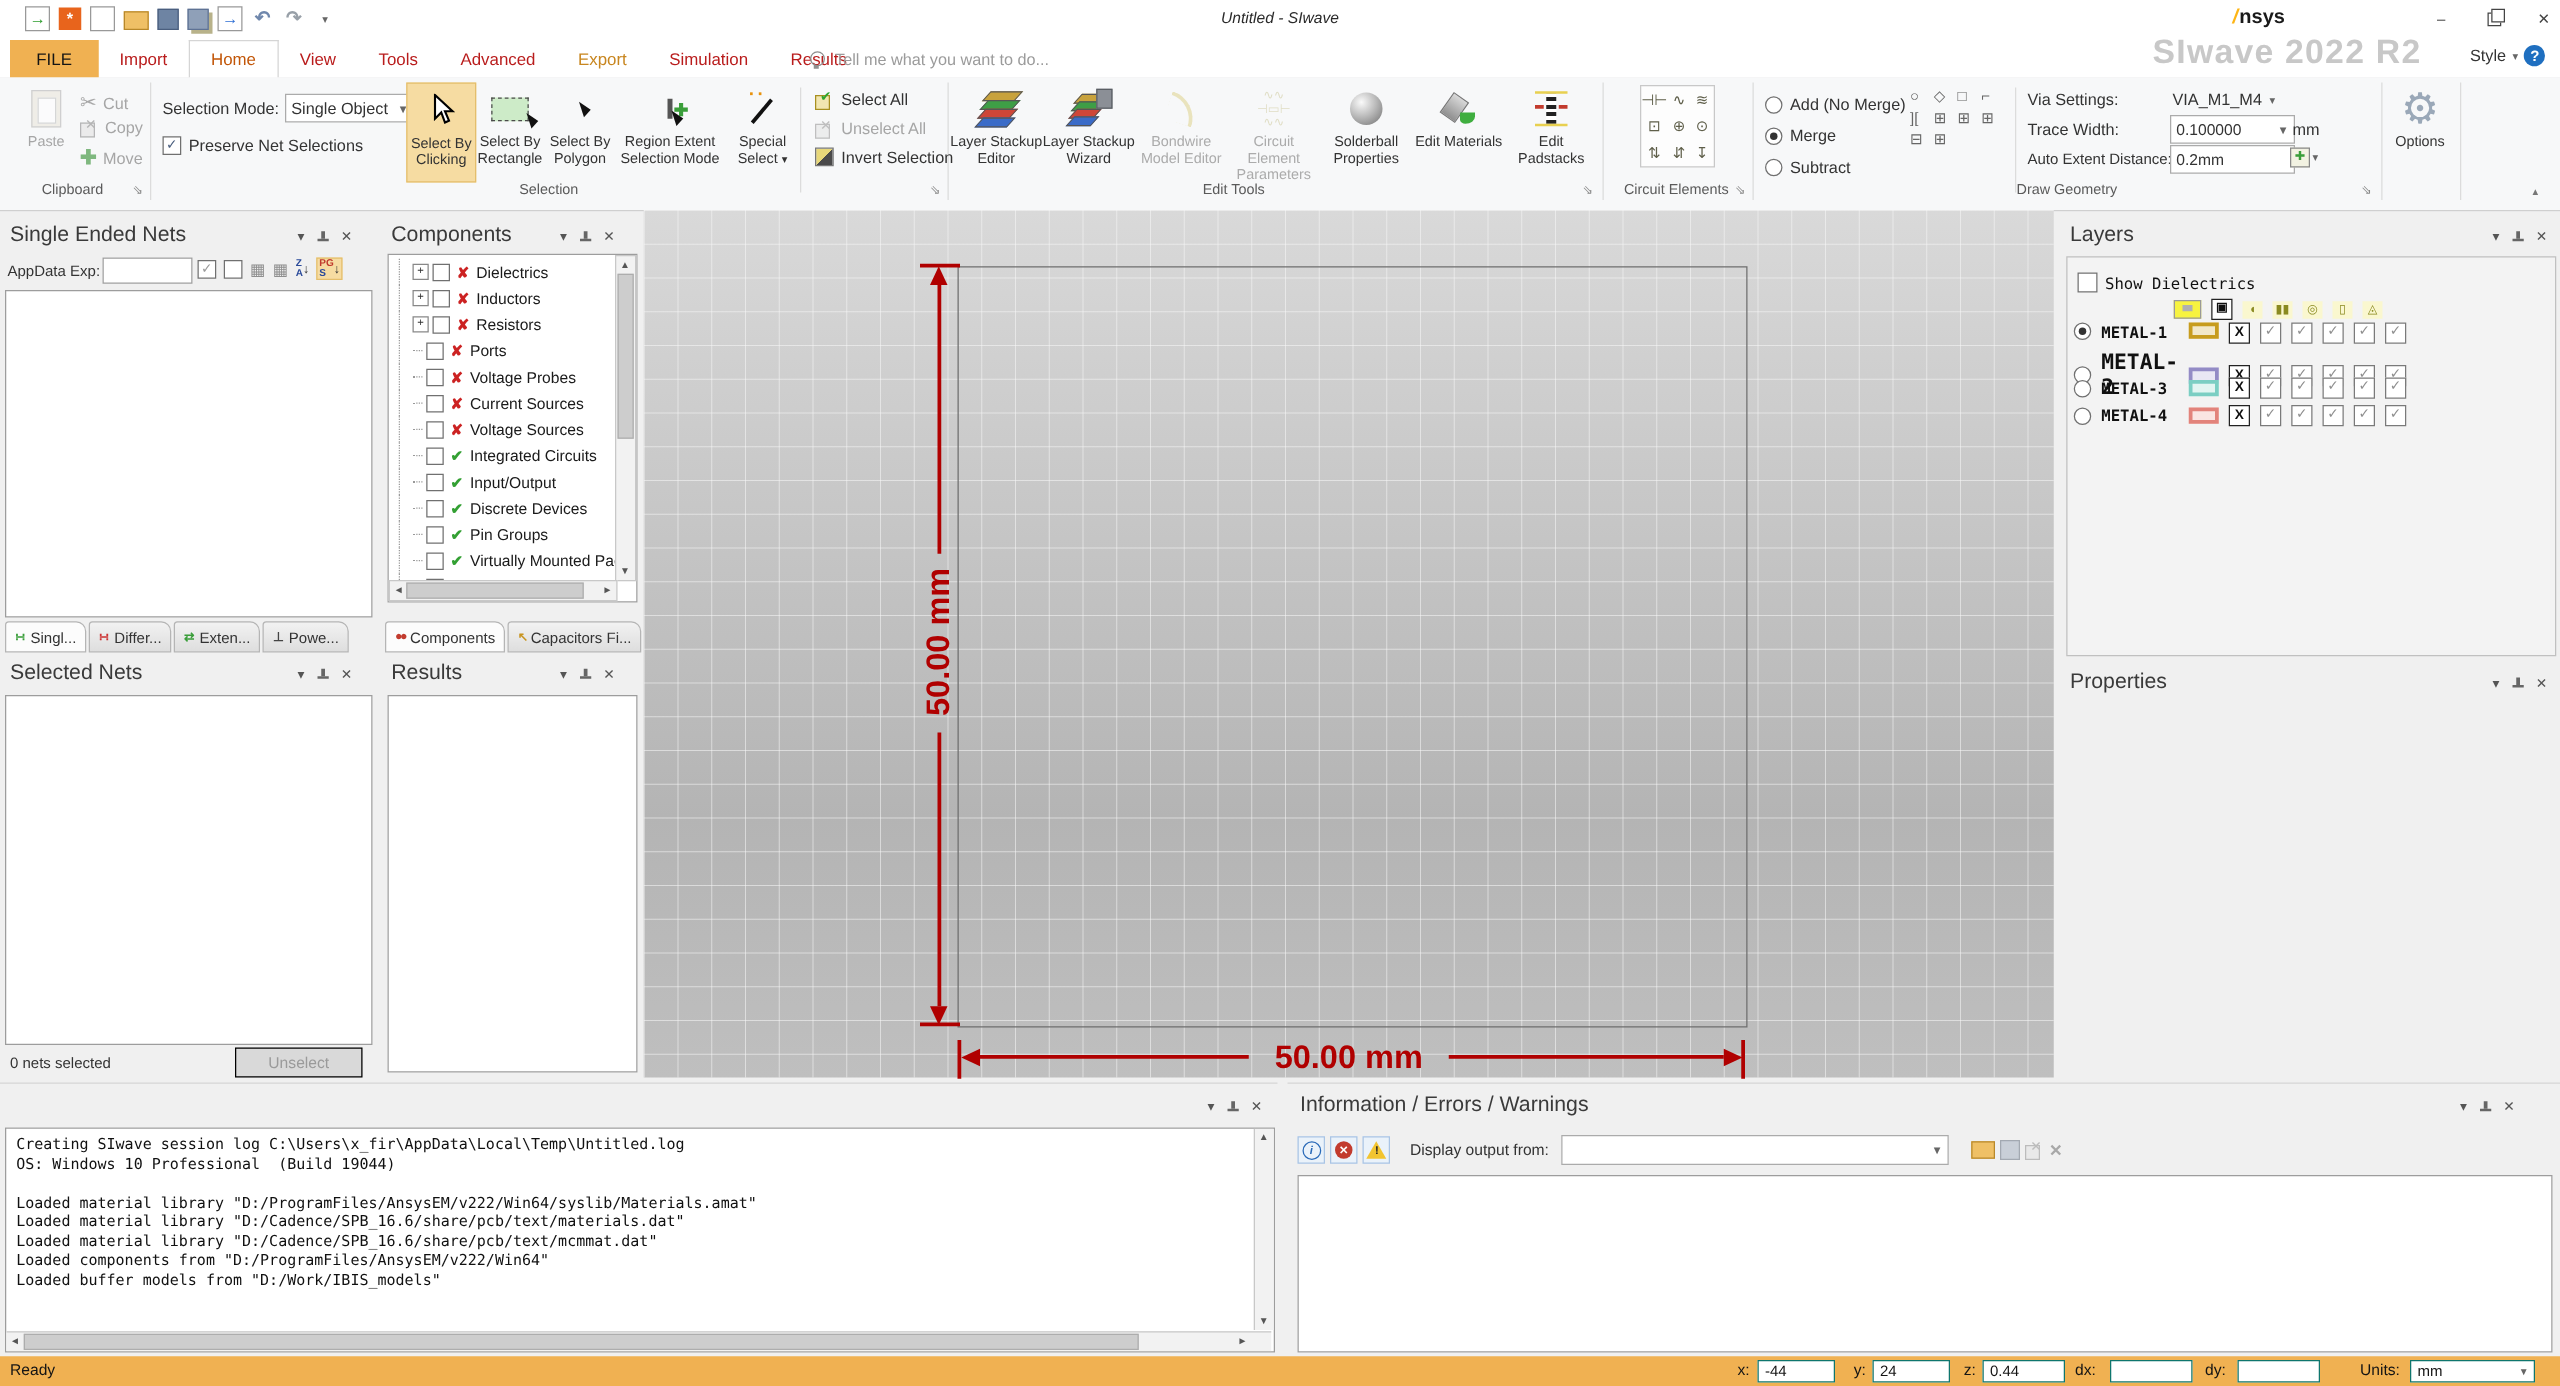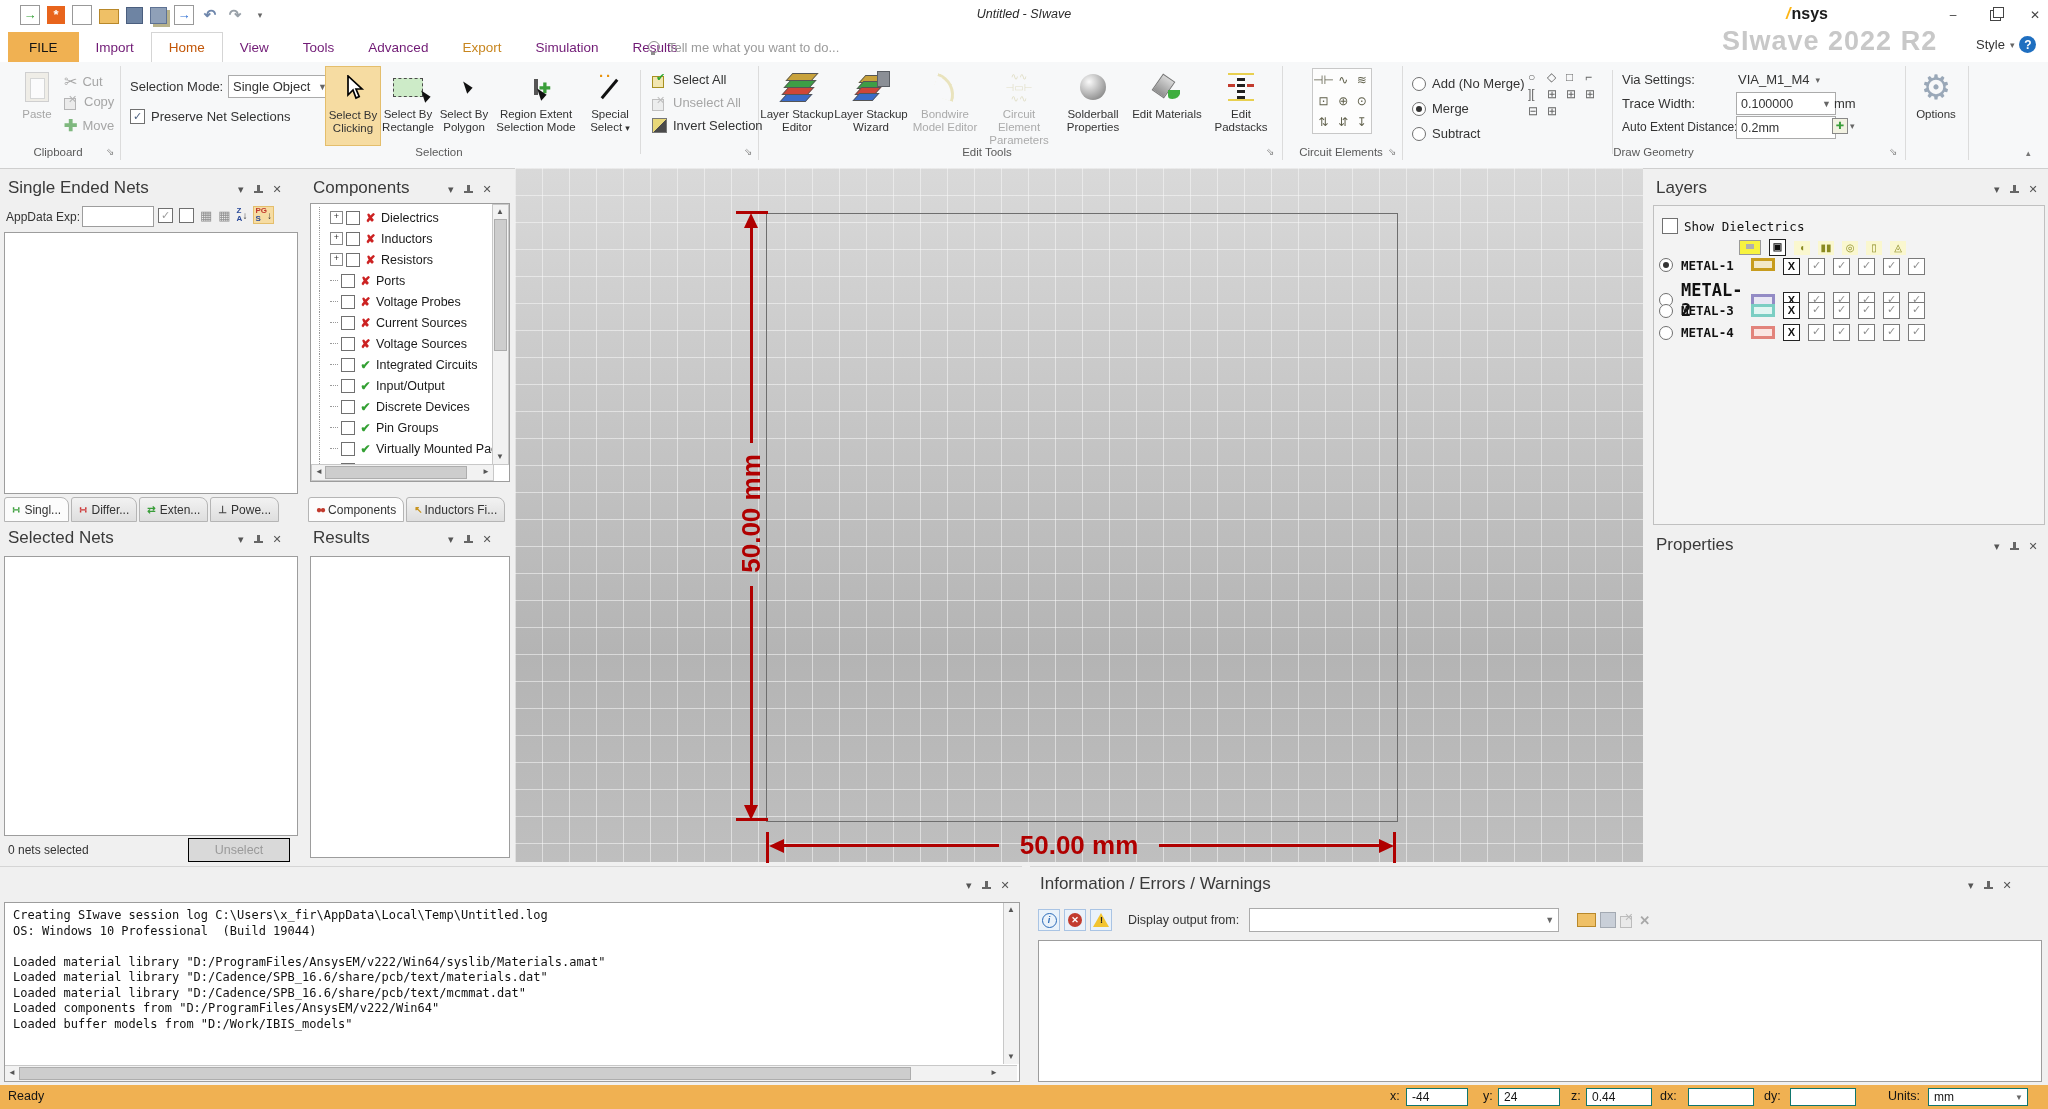--- a/index.html
+++ b/index.html
@@ -15,21 +15,21 @@
   #win-title{position:absolute;left:50%;top:7px;transform:translateX(-50%);font-size:12.5px;color:#2A2A2A;font-style:italic;}
   #brand{position:absolute;left:1786px;top:5px;font-size:16px;font-weight:bold;color:#1A1A1A;}
   #brand .slash{color:#FDB515;font-style:italic;margin-right:1px;}
   .win-ctrl{position:absolute;top:4px;width:30px;height:22px;display:flex;align-items:center;
             justify-content:center;color:#444;font-size:12px;}
   .restore-glyph{position:relative;width:9px;height:9px;border:1px solid #444;}
   .restore-glyph::before{content:"";position:absolute;left:2px;top:-4px;width:9px;height:9px;border:1px solid #444;background:#fff;}
   
   #tabrow{position:absolute;left:0;top:32px;width:2048px;height:30px;background:#FFFFFF;border-bottom:1px solid #E6E6E6;}
   #tab-bar{display:flex;height:30px;padding-left:8px;}
-  .tab{display:flex;align-items:center;padding:0 17px;font-size:13.5px;color:#701a75;}
+  .tab{display:flex;align-items:center;padding:0 17px;font-size:13.5px;color:#b91c1c;}
   .tab.file{background:#F0B152;color:#141414;padding:0 21px;}
   .tab.active{background:#fff;border:1px solid #D5D5D5;border-bottom:none;color:#C25608;}
   .tab.accent{color:#C8861F;}
   .tellme{position:absolute;left:648px;top:0;height:30px;display:flex;align-items:center;gap:8px;color:#9B9B9B;font-size:13px;}
   .bulb{width:10px;height:10px;border:1.4px solid #8F8F8F;border-radius:50%;position:relative;}
   .bulb::after{content:"";position:absolute;left:2px;top:10px;width:4px;height:3px;background:#8F8F8F;}
   #watermark{position:absolute;left:1722px;top:26px;font-size:27px;font-weight:bold;color:#C8C8C8;letter-spacing:1px;z-index:5;}
   #style-row{position:absolute;left:1976px;top:36px;display:flex;align-items:center;gap:5px;font-size:13px;color:#333;z-index:6;}
   .help-circle{width:17px;height:17px;border-radius:50%;background:#1F6FC0;color:#fff;font-size:12px;font-weight:bold;
                display:inline-flex;align-items:center;justify-content:center;}
@@ -560,21 +560,21 @@
     <div class="thumb" style="left:13px;top:1px;width:140px;height:11px;"></div>
     <span class="arrow" style="right:3px;top:3px;">►</span>
   </div>
   <div class="ptabs" id="comp-tabs" style="left:308px;top:497px;">
       <div class="ptab active">
         <span style="font-size: 10px; font-weight: bold; color: rgb(194, 59, 46); letter-spacing: -2px;">●●</span>
         <span>Components</span>
       </div>
       <div class="ptab">
         <span style="font-size: 10px; font-weight: bold; color: rgb(200, 148, 31); letter-spacing: -2px;">↖</span>
-        <span>Inductors Fi...</span>
+        <span>Capacitors Fi...</span>
       </div>
     </div>
 
   <div class="abs phead-title" style="left:8px;top:528px;">Selected Nets</div>
   <div class="picons" style="left:238px;top:533px;">
     <span>▾</span>
     <span class="pin-ic"></span>
     <span>✕</span>
   </div>
   <div class="wbox" style="left:4px;top:556px;width:292px;height:278px;"></div>

